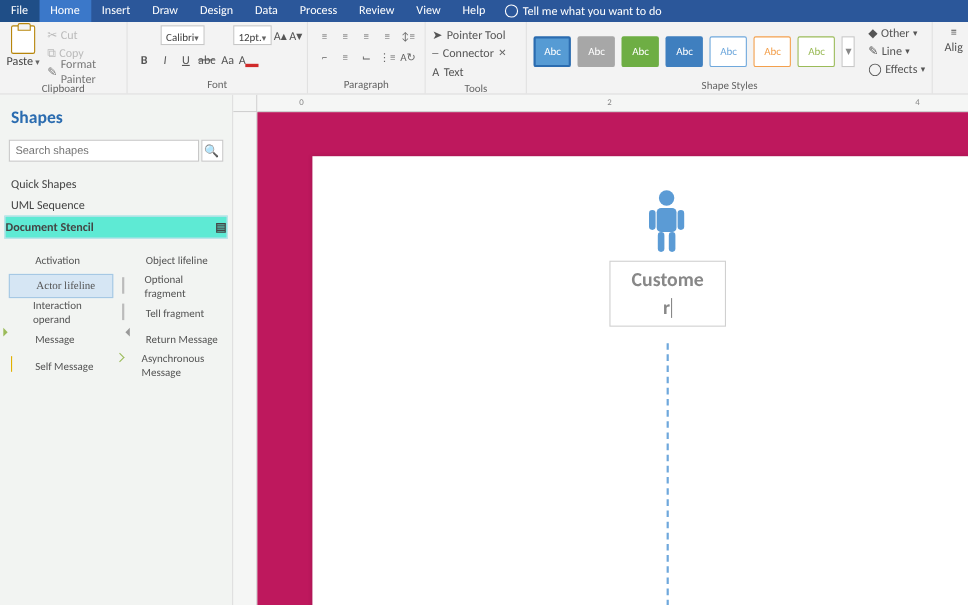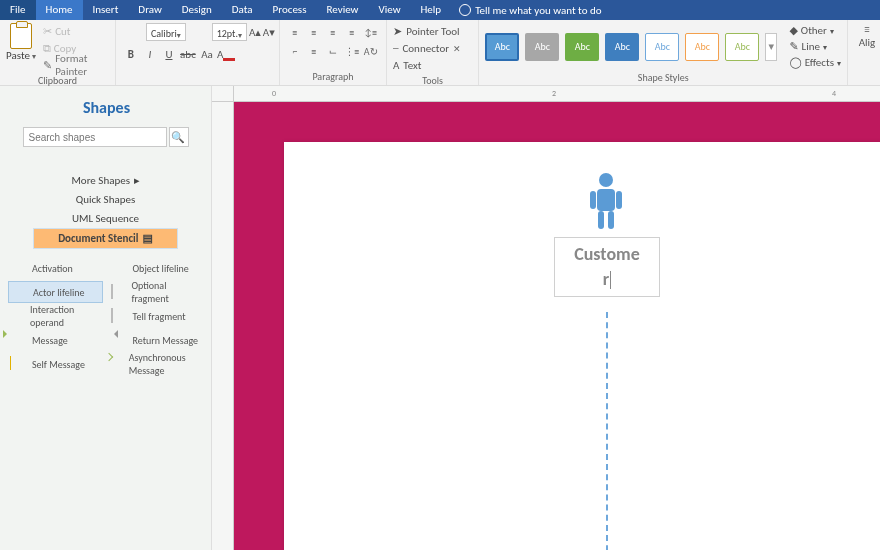--- a/index.html
+++ b/index.html
@@ -49,30 +49,30 @@
   .sw4{background:#3f7fbf;}
   .sw5{background:#fff;border:1px solid #6fa8dc;color:#6fa8dc;}
   .sw6{background:#fff;border:1px solid #f3a04d;color:#f3a04d;}
   .sw7{background:#fff;border:1px solid #9bbb59;color:#9bbb59;}
   .sw-more{width:12px;height:28px;border:1px solid #c7c7c7;background:#fff;display:flex;align-items:center;justify-content:center;color:#888;}
   .fill-col{display:flex;flex-direction:column;gap:1px;margin-left:6px;}
   .fill-line{display:flex;align-items:center;gap:3px;height:15px;color:#555;}
   .alig{width:26px;display:flex;flex-direction:column;align-items:center;color:#555;}
   
   .body { flex:1; display:flex; overflow:hidden; }
-  .side { width:212px; background:#f2f4f2; border-right:1px solid #dedede; display:flex; flex-direction:column; padding:6px 8px 8px;align-items:center; }
+  .side { width:212px; background:#f2f4f2; border-right:1px solid #dedede; display:flex; flex-direction:column; padding:6px 8px 8px; }
   .side-title{color:#2b6cb0;font-size:16px;font-weight:600;margin:6px 0 10px 2px;}
-  .search-wrap{display:flex;gap:2px;margin-bottom:24px;}
+  .search-wrap{display:flex;gap:2px;margin-bottom:11px;}
   .search{flex:1;height:20px;border:1px solid #c8c8c8;background:#fff;padding:0 5px;font-size:10px;color:#777;}
   .search-btn{width:20px;height:20px;border:1px solid #c8c8c8;background:#fff;display:flex;align-items:center;justify-content:center;color:#666;}
   .nav-item{padding:3px 2px;color:#444;display:flex;align-items:center;gap:4px;}
-  .nav-item.bold{font-weight:600;background:#fdba74;border:1px solid #cfe0ee;margin:0 -4px;padding:3px 24px;justify-content:space-between;}
+  .nav-item.bold{font-weight:600;background:#5eead4;border:1px solid #cfe0ee;margin:0 -4px;padding:3px 0;justify-content:space-between;}
   .stencil{margin-top:8px;display:grid;grid-template-columns:1fr 1fr;gap:2px 6px;}
   .sitem{display:flex;align-items:center;gap:6px;height:22px;padding:1px 2px;color:#555;font-size:10px;}
-  .sitem.sel{background:#d6e6f4;border:1px solid #a6c8e4;}
+  .sitem.sel{background:#d6e6f4;border:1px solid #a6c8e4;font-family:Liberation Serif, serif;}
   .sicon{width:16px;height:14px;display:inline-block;}
   .ic-activation{width:6px;height:14px;background:#6eae44;}
   .ic-objlife{width:14px;height:2px;background:#5b9bd5;margin-top:6px;}
   .ic-actlife{width:14px;height:2px;background:#5b9bd5;margin-top:6px;}
   .ic-box{width:14px;height:10px;border:1px solid #bbb;}
   .ic-msg{width:14px;height:2px;background:#9bbb59;margin-top:6px;position:relative;}
   .ic-msg::after{content:"";position:absolute;right:-1px;top:-3px;border:4px solid transparent;border-left-color:#9bbb59;}
   .ic-self{width:12px;height:12px;border:1px solid #e2b100;border-left:none;border-bottom:none;position:relative;}
   .ic-ret{width:14px;height:0;border-top:1px dashed #999;margin-top:7px;position:relative;}
   .ic-ret::before{content:"";position:absolute;left:-1px;top:-4px;border:4px solid transparent;border-right-color:#999;}
@@ -160,20 +160,21 @@
         <div class="tbtn italic">I</div>
         <div class="tbtn underline">U</div>
         <div class="tbtn strike">abc</div>
         <div class="tbtn">Aa</div>
         <div class="tbtn">
               <span>A</span>
               <div class="swatch"></div>
             </div>
       </div>
     </div>
+    <div class="group-label">Font</div>
   </div>
 
   <div class="group" style="width:108px">
     <div class="pg-grid">
       <div class="pg-ic">≡</div>
       <div class="pg-ic">≡</div>
       <div class="pg-ic">≡</div>
       <div class="pg-ic">≡</div>
       <div class="pg-ic">↕≡</div>
       <div class="pg-ic">⌐</div>
@@ -246,24 +247,20 @@
 <div class="body">
 
   <div class="side">
     <div class="side-title">Shapes</div>
     <div class="search-wrap">
       <input class="search" placeholder="Search shapes" style="">
       <div class="search-btn">
             <span>🔍</span>
           </div>
     </div>
-    <div class="nav-item">
-          <span>More Shapes</span>
-          <span>▸</span>
-        </div>
     <div class="nav-item">Quick Shapes</div>
     <div class="nav-item">UML Sequence</div>
     <div class="nav-item bold">
           <span>Document Stencil</span>
           <span>▤</span>
         </div>
     <div class="stencil">
       <div class="sitem">
             <span class="sicon"><span class="ic-activation"></span></span>
             <span>Activation</span>

